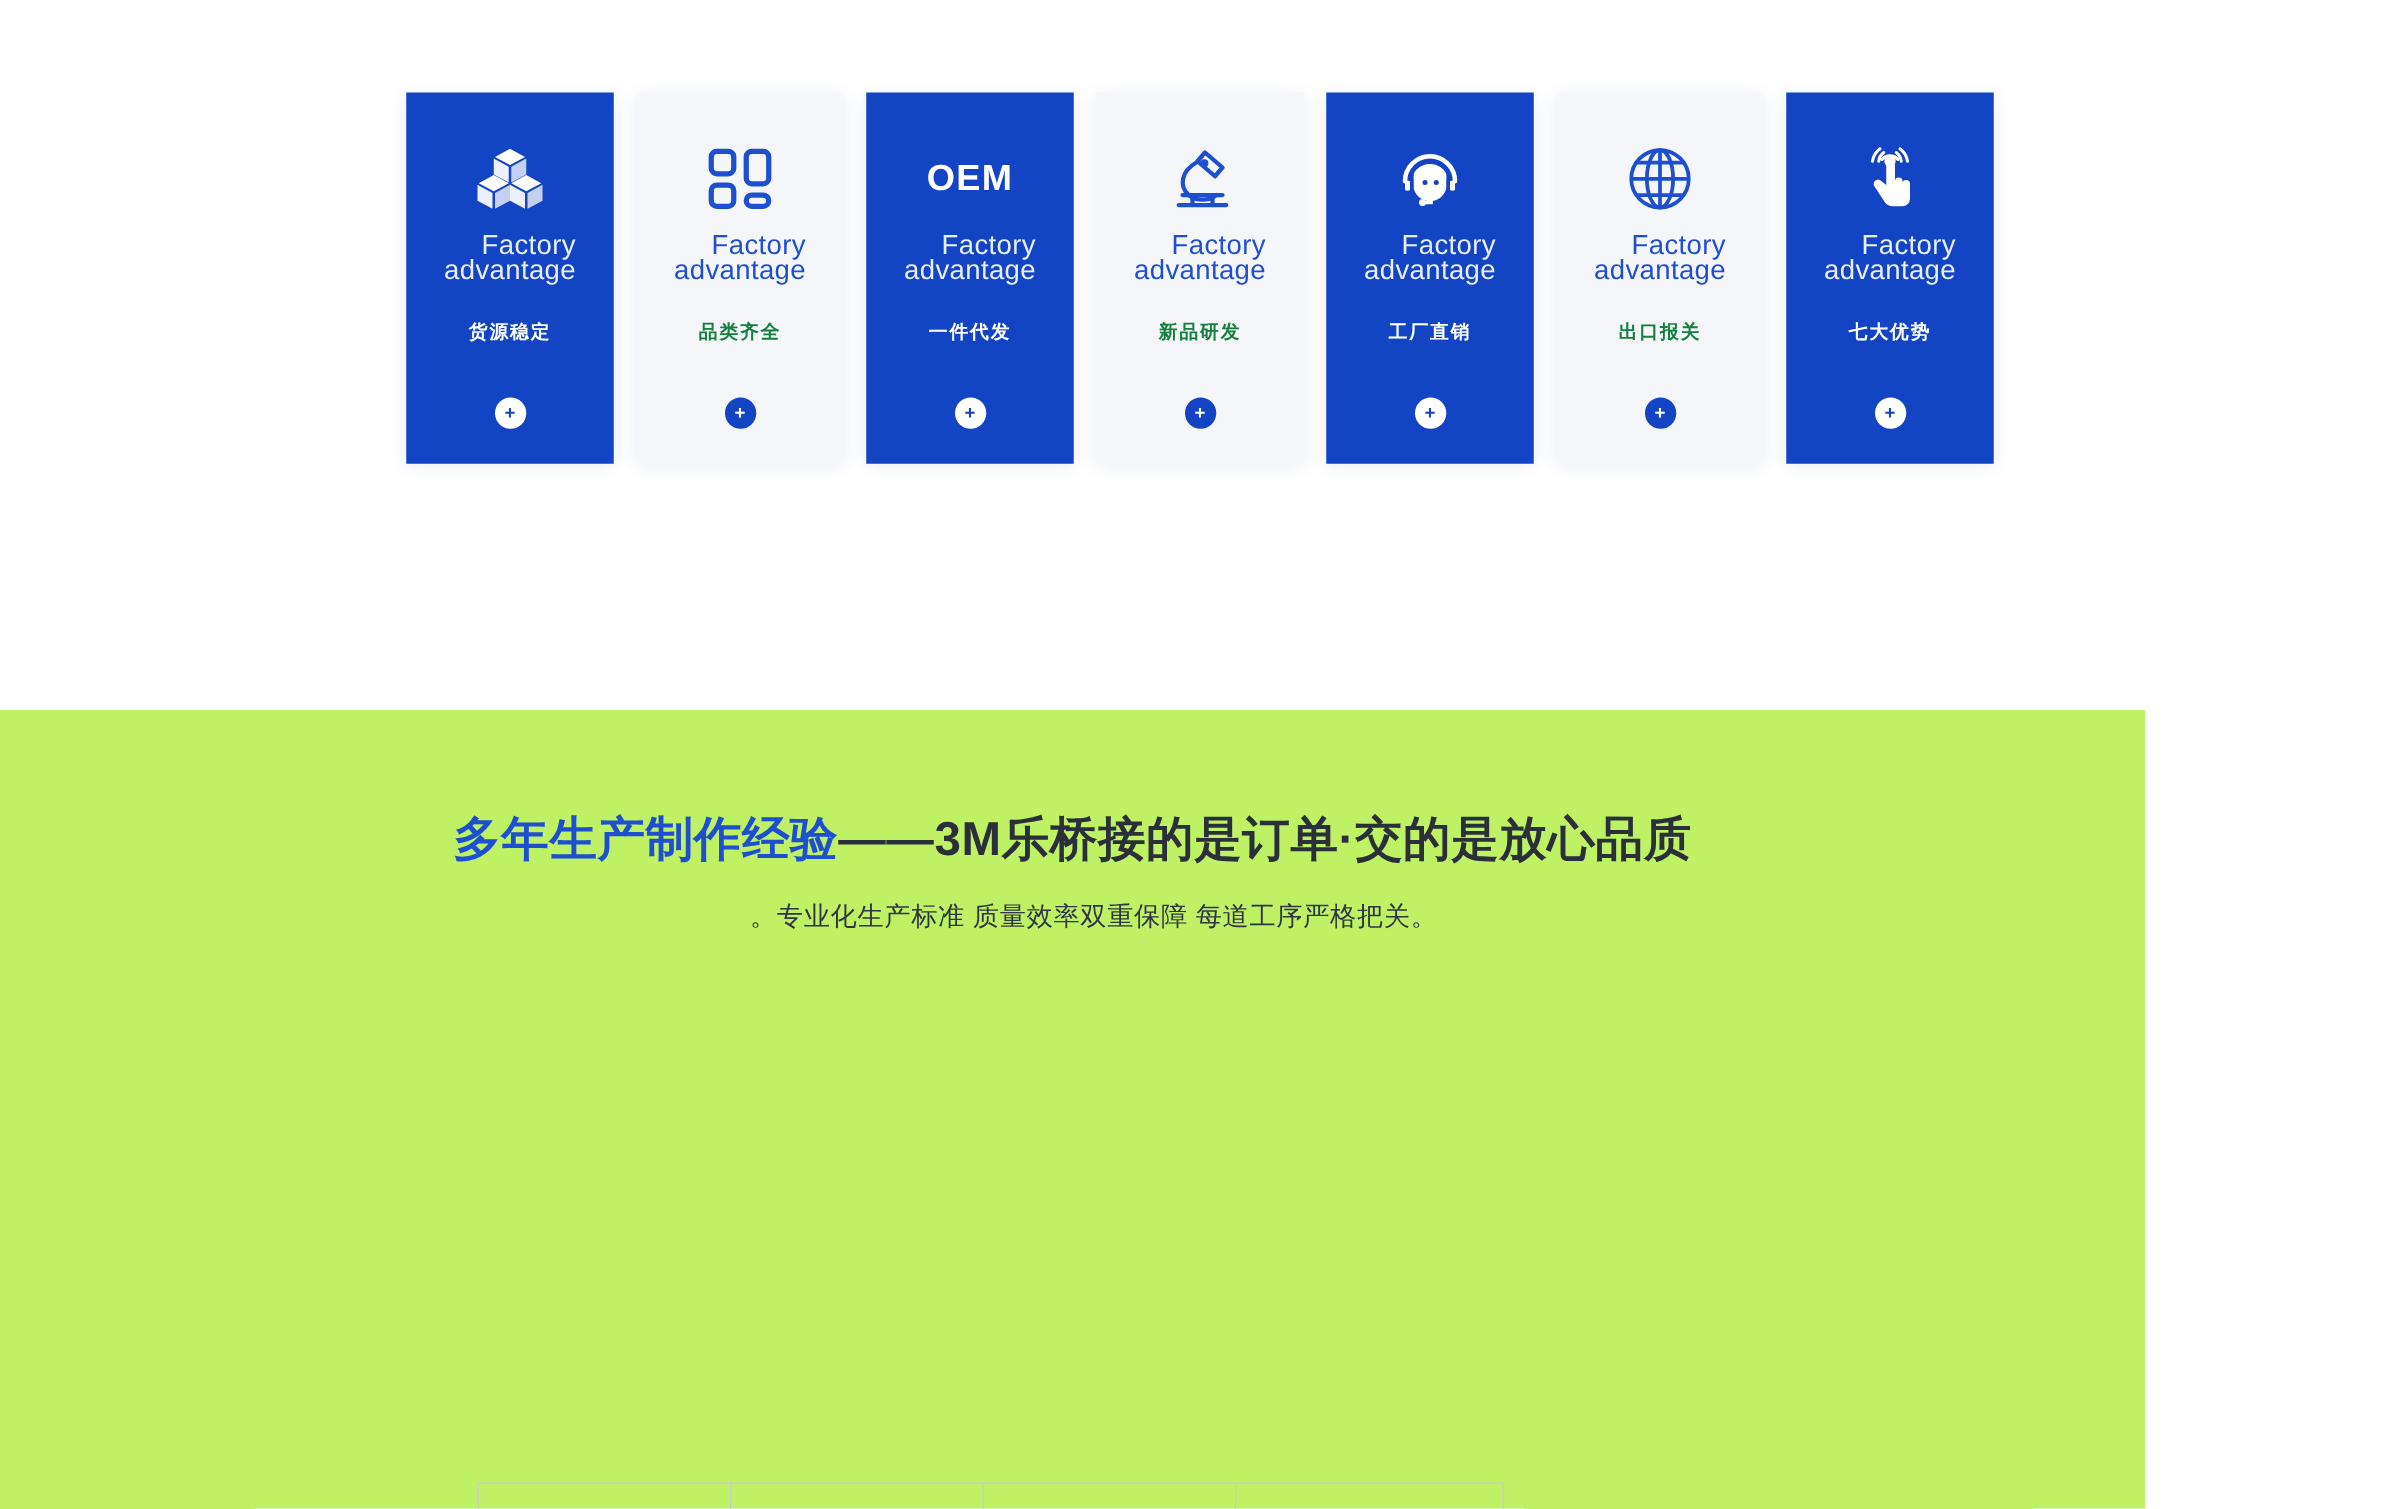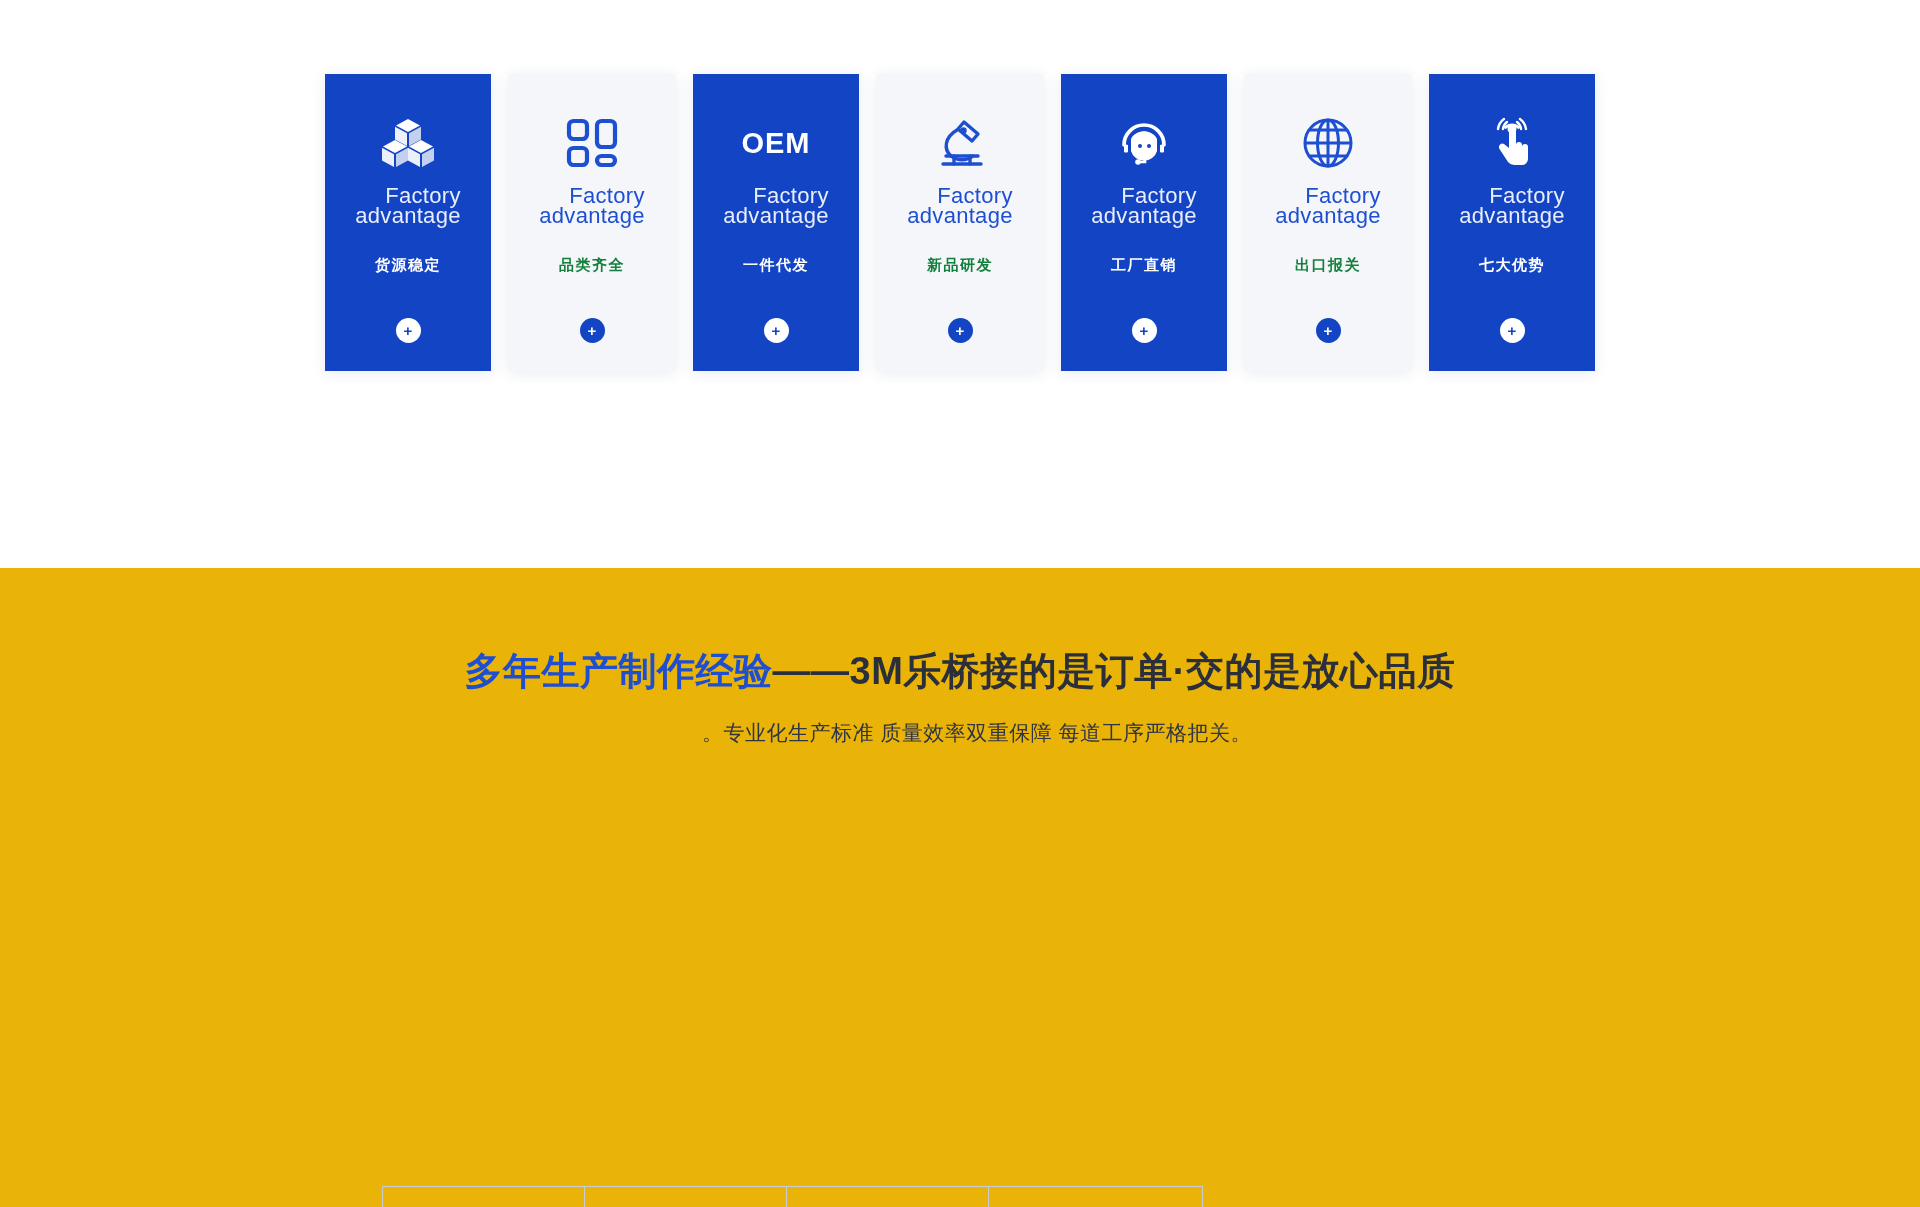--- a/index.html
+++ b/index.html
@@ -79,22 +79,22 @@
     position: absolute; bottom: 28px;
     width: 25px; height: 25px; border-radius: 50%;
     display: flex; align-items: center; justify-content: center;
     font-size: 15px; line-height: 1; font-weight: 700;
   }
   .blue .plus-btn { background: #ffffff; color: #1244c4; }
   .light .plus-btn { background: #1244c4; color: #ffffff; }
 
   
   .bottom-section {
-    width: 1920px; height: 639px;
-    background: #eab308;
+    width: 1716px; height: 639px;
+    background: #bef264;
     position: relative;
   }
 
   .b-heading { padding-top: 78px; text-align: center; }
   .b-title {
     font-size: 38px; font-weight: 700; letter-spacing: .5px;
     white-space: nowrap;
   }
   .b-title .hl { color: #1d4fd0; }
   .b-title .dk { color: #2a2f3a; }

